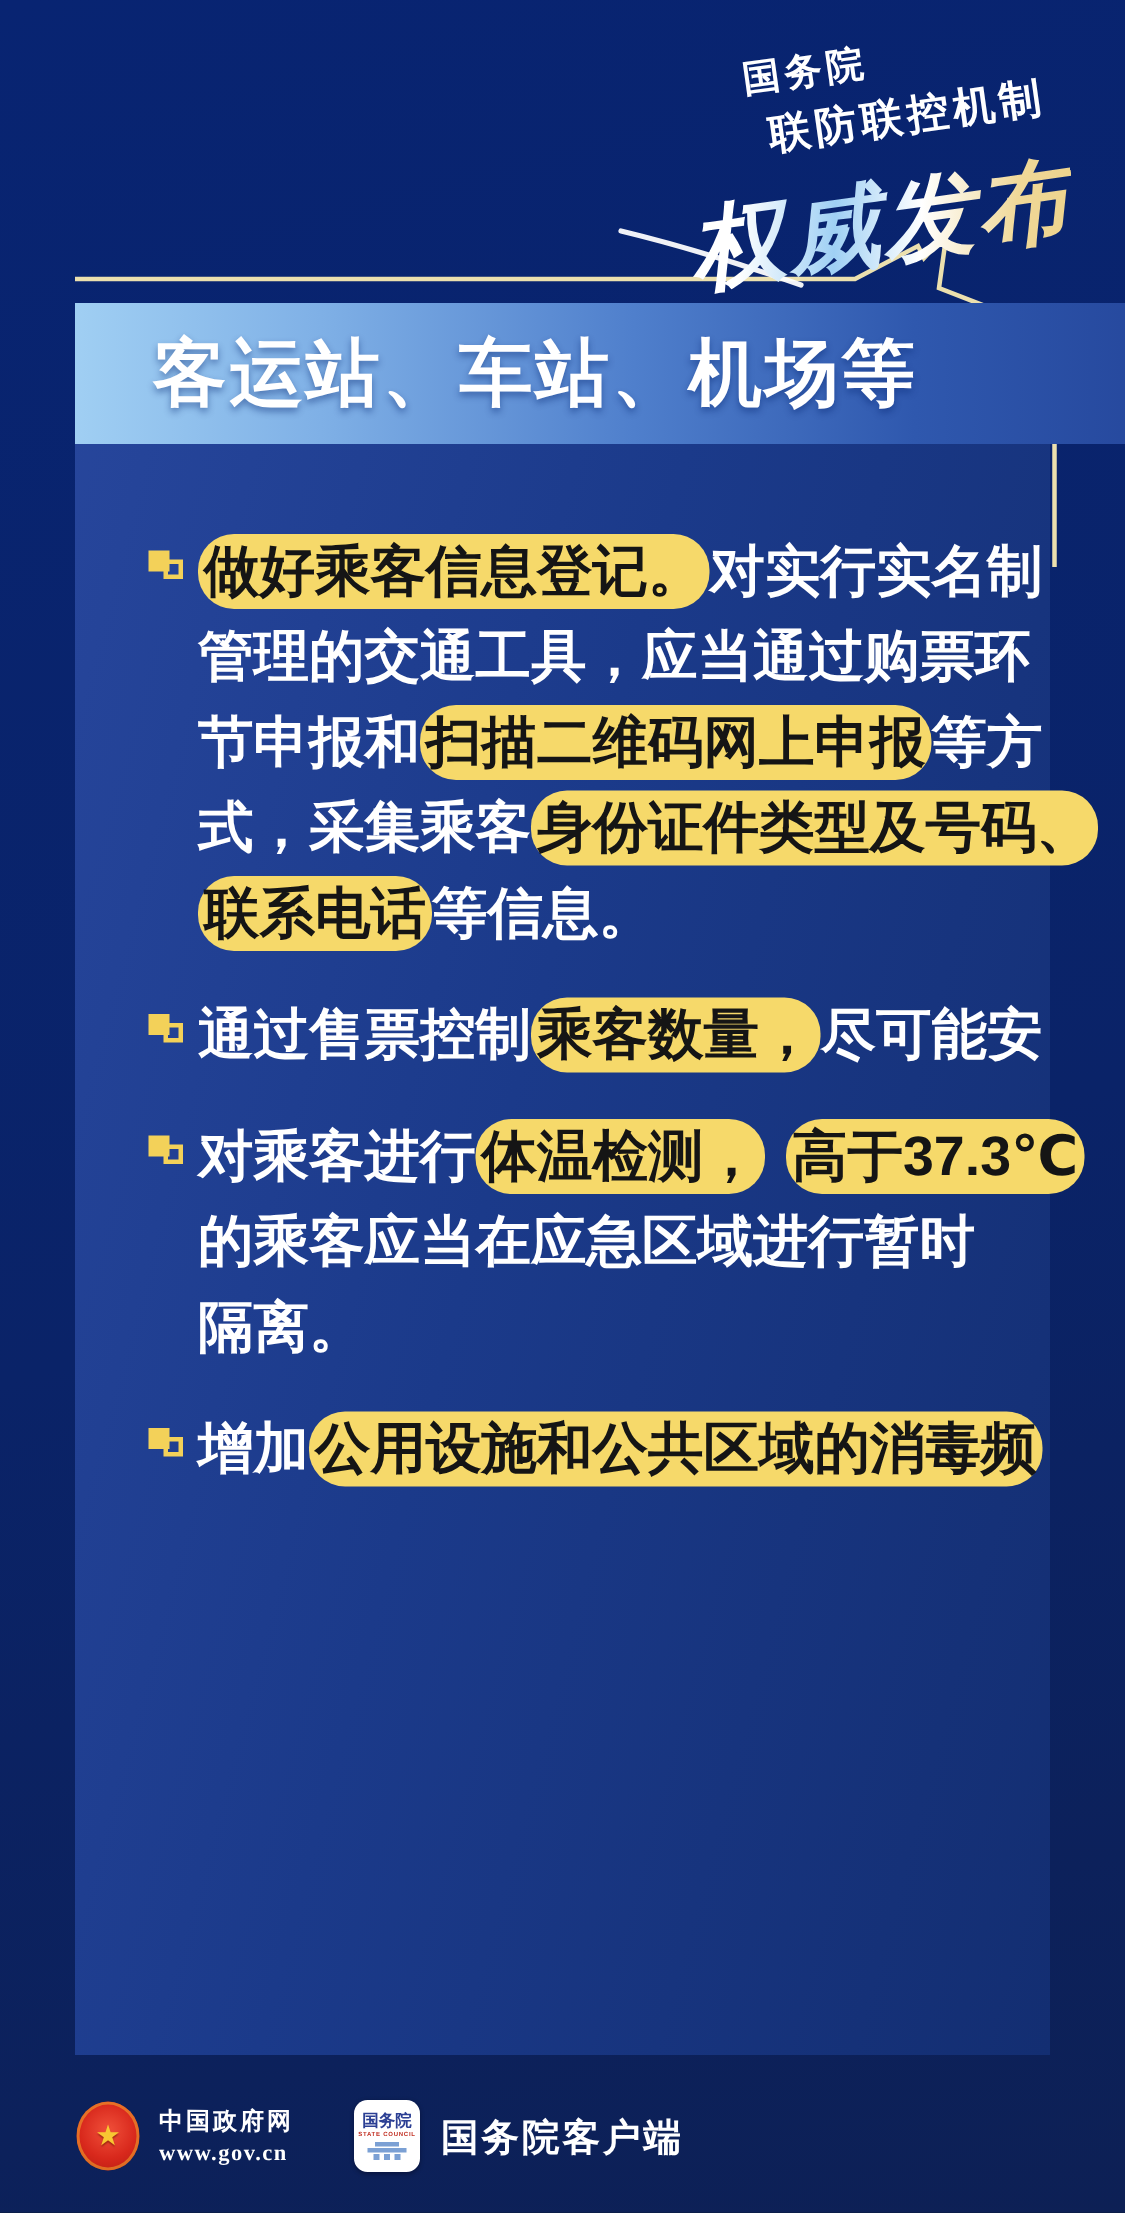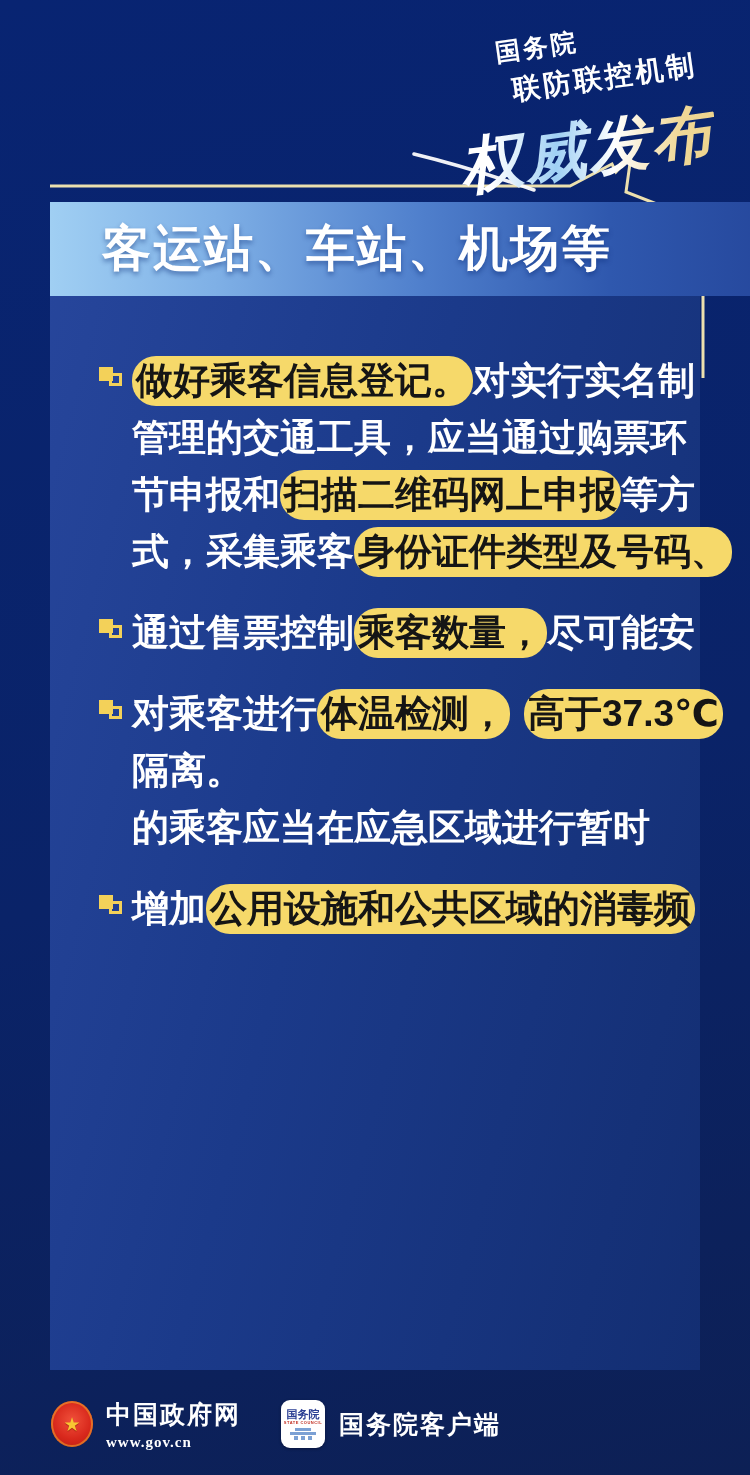--- a/index.html
+++ b/index.html
@@ -60,21 +60,21 @@
   
   .footer{position:absolute;left:50px;top:1394px;width:650px;height:60px;
           display:flex;align-items:center;color:#fff;}
   .emblem{width:44px;height:48px;display:flex;align-items:center;justify-content:center;flex:0 0 auto;}
   .emblem .disc{width:42px;height:46px;border-radius:50%;
       background:radial-gradient(circle at 50% 42%,#f0503a 0%,#d8281c 55%,#b31b10 100%);
       box-shadow:inset 0 0 0 2px rgba(248,199,50,.45);
       display:flex;align-items:center;justify-content:center;}
   .emblem .star{color:var(--gold);font-size:19px;line-height:1;text-shadow:0 1px 1px rgba(120,30,0,.6);}
   .sitebox{margin-left:12px;}
-  .sitename{font-size:25px;font-weight:bold;letter-spacing:2px;}
+  .sitename{font-size:16px;font-weight:bold;letter-spacing:2px;}
   .siteurl{font-size:15px;font-weight:bold;letter-spacing:1px;margin-top:3px;
            font-family:"Liberation Serif","DejaVu Serif",serif;}
   .appicon{margin-left:40px;width:44px;height:48px;background:#fff;border-radius:9px;flex:0 0 auto;
            display:flex;flex-direction:column;align-items:center;justify-content:center;padding:3px 2px;
            box-shadow:0 1px 3px rgba(0,0,20,.4);}
   .appicon .t{font-size:11px;font-weight:bold;color:#2b3f94;letter-spacing:0;line-height:1.1;}
   .appicon .st{font-size:4px;font-weight:bold;color:#c23023;letter-spacing:.5px;line-height:1.4;}
   .appicon .gate{margin-top:2px;width:26px;height:12px;position:relative;}
   .appicon .gate i{position:absolute;background:#7ba0d4;display:block;}
   .appicon .gate .g1{left:5px;top:0;width:16px;height:3px;}
@@ -109,36 +109,37 @@
   <ul class="bullets" id="bullets">
       <li>
         <span class="mk">
           <i class="o"></i>
           <i class="s"></i>
         </span>
         <div class="line"><span class="seg hl">做好乘客信息登记。</span><span class="seg">对实行实名制</span></div>
         <div class="line"><span class="seg">管理的交通工具，应当通过购票环</span></div>
         <div class="line"><span class="seg">节申报和</span><span class="seg hl">扫描二维码网上申报</span><span class="seg">等方</span></div>
         <div class="line"><span class="seg">式，采集乘客</span><span class="seg hl">身份证件类型及号码、</span></div>
+        <div class="line"><span class="seg hl">联系电话</span><span class="seg">等信息。</span></div>
       </li>
       <li>
         <span class="mk">
           <i class="o"></i>
           <i class="s"></i>
         </span>
         <div class="line"><span class="seg">通过售票控制</span><span class="seg hl">乘客数量，</span><span class="seg">尽可能安</span></div>
       </li>
       <li>
         <span class="mk">
           <i class="o"></i>
           <i class="s"></i>
         </span>
         <div class="line"><span class="seg">对乘客进行</span><span class="seg hl">体温检测，</span><span class="seg hl gap">高于37.3℃</span></div>
+        <div class="line"><span class="seg">的乘客应当在应急区域进行暂时</span></div>
         <div class="line"><span class="seg">隔离。</span></div>
-        <div class="line"><span class="seg">的乘客应当在应急区域进行暂时</span></div>
       </li>
       <li>
         <span class="mk">
           <i class="o"></i>
           <i class="s"></i>
         </span>
         <div class="line"><span class="seg">增加</span><span class="seg hl">公用设施和公共区域的消毒频</span></div>
       </li>
     </ul>
 

